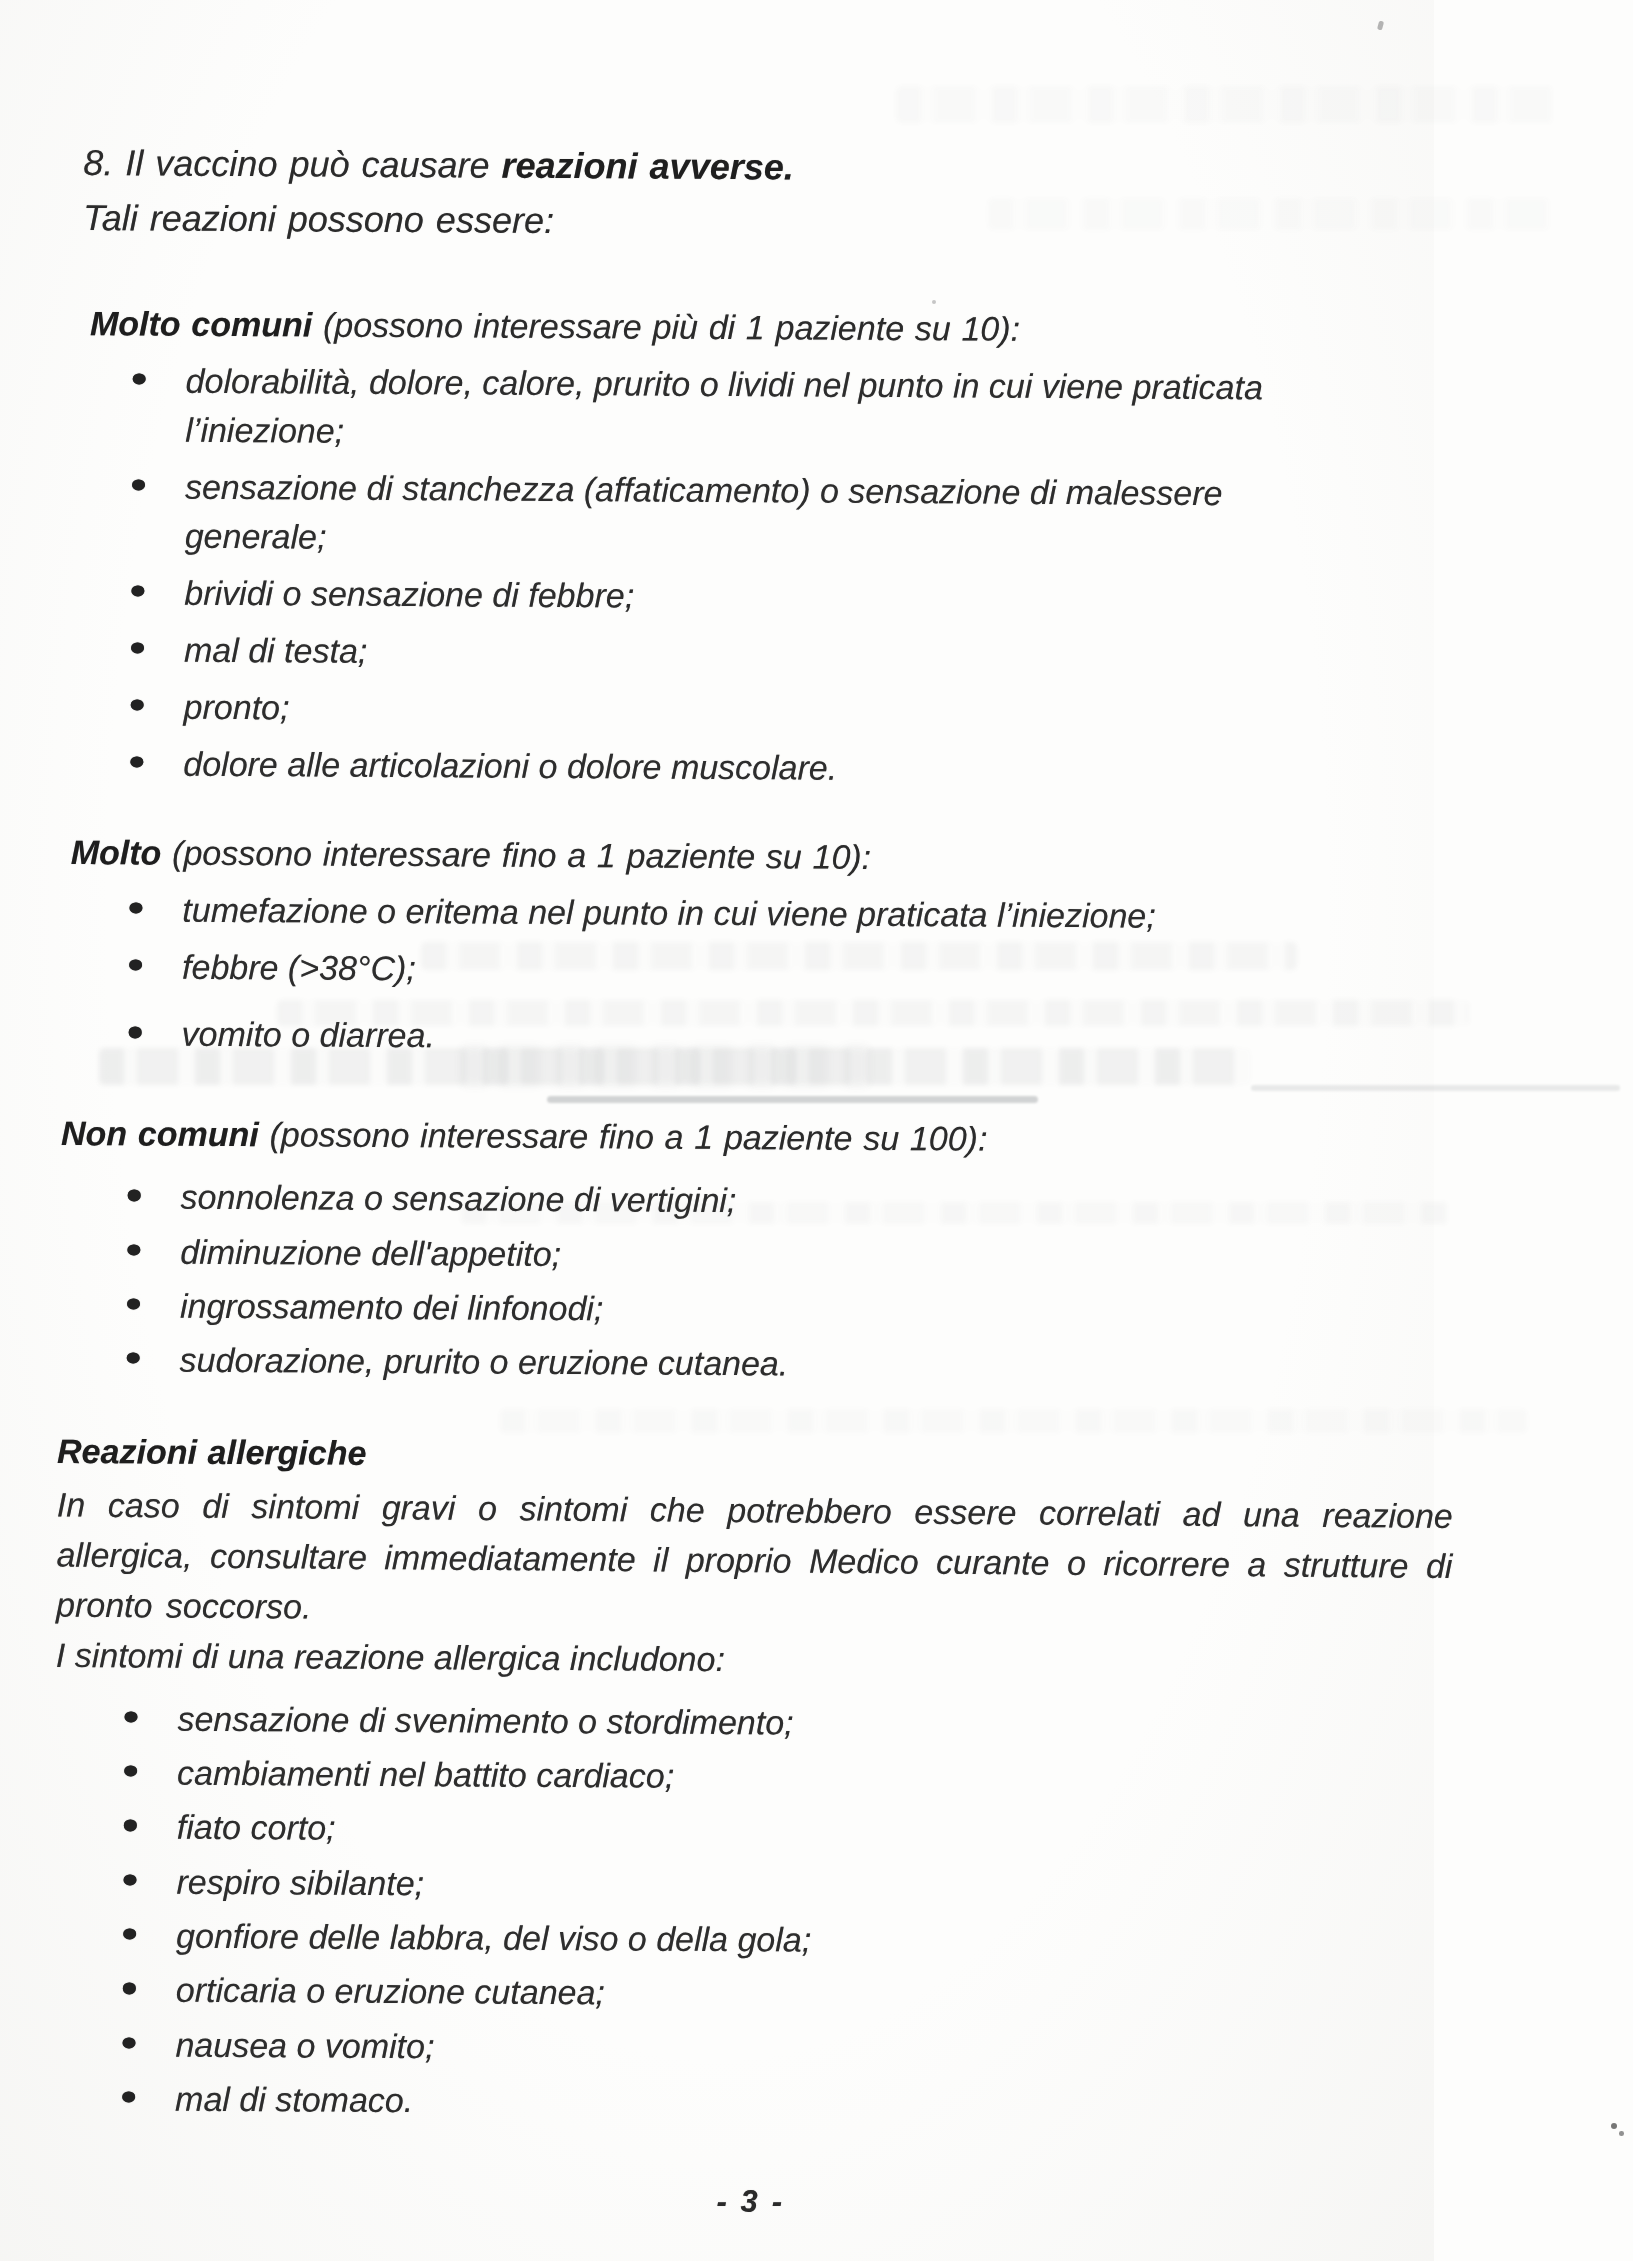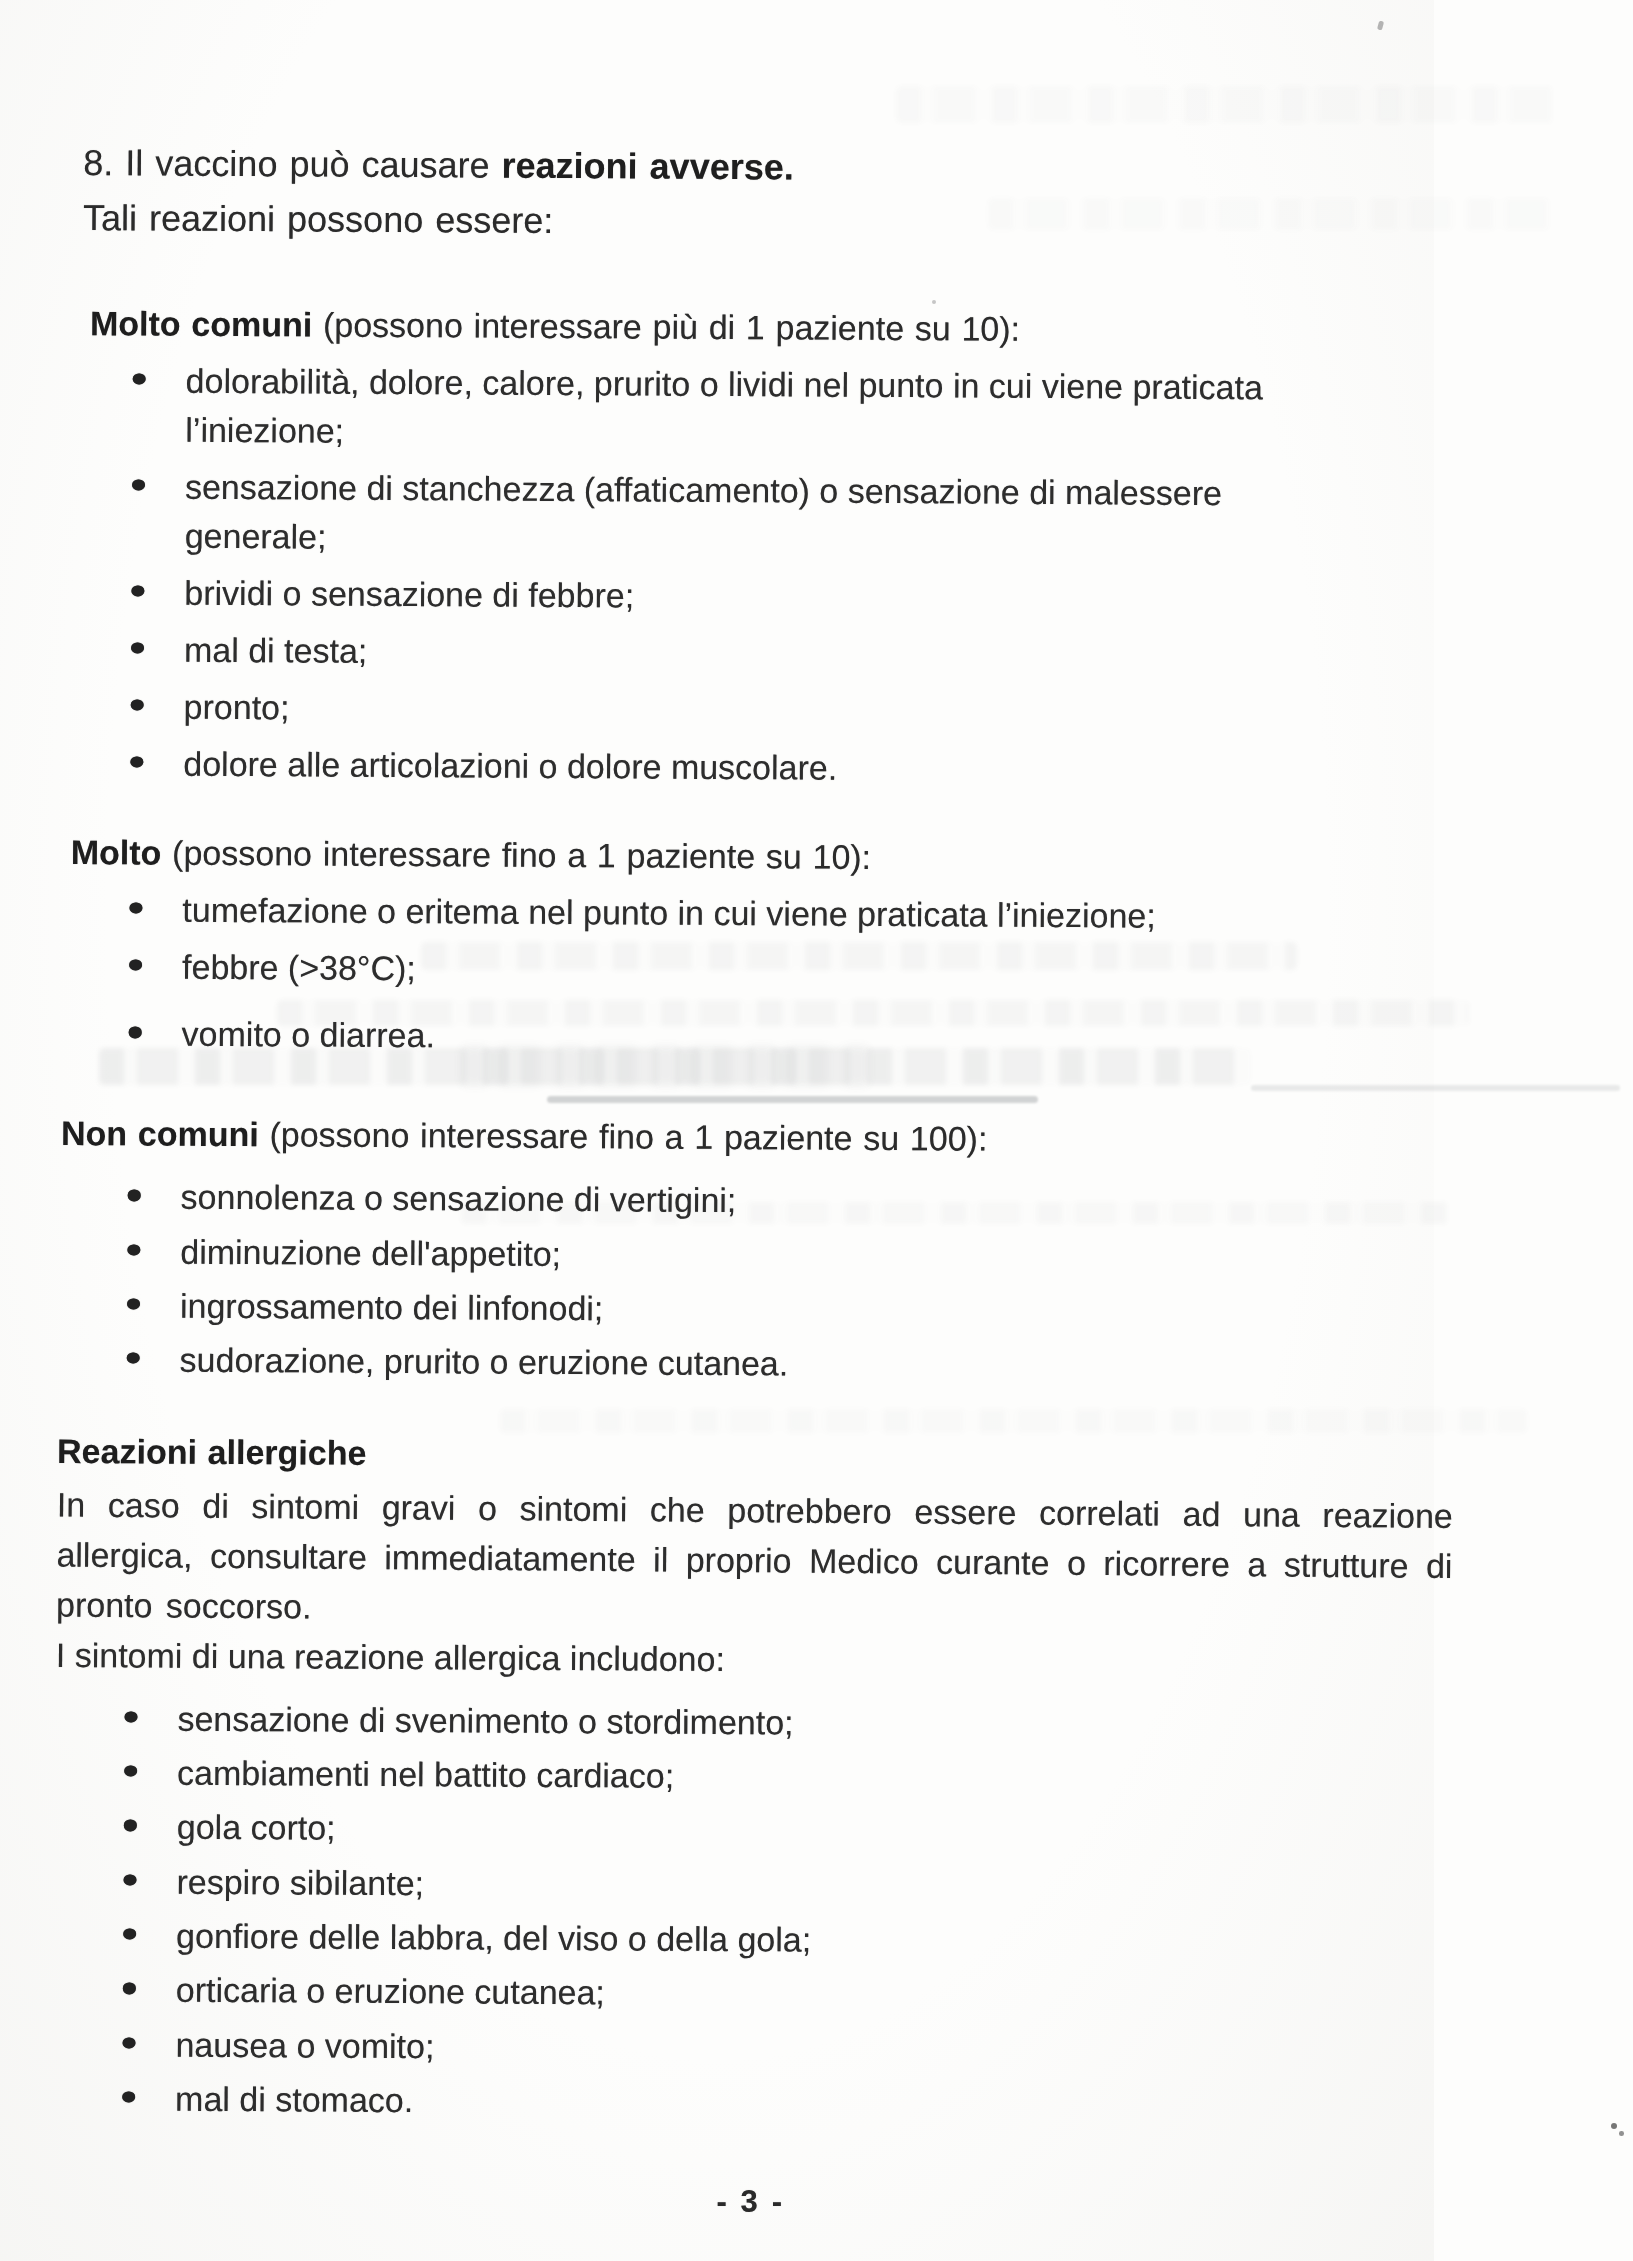--- a/index.html
+++ b/index.html
@@ -9,20 +9,21 @@
     font-family:"Liberation Sans", sans-serif;
     color:#2d2d2d;
     overflow:hidden;
     position:relative;
   }
   .page{
     position:absolute;left:0;top:0;width:1434px;height:2261px;
     background:
       radial-gradient(ellipse at 50% 40%, rgba(255,255,255,0) 60%, rgba(225,224,220,0.25) 100%),
       #fdfdfc;
+    font-style: italic;
   }
   
   .content{
     position:absolute;left:66px;top:0;width:1409px;
     transform:rotate(0.35deg);
     transform-origin:0 0;
     text-shadow:0 0 0.7px rgba(45,45,45,0.5);
   }
   .title{
     margin:135px 0 0 18.4px;
@@ -157,21 +158,21 @@
         <li><span>ingrossamento dei linfonodi;</span></li>
         <li><span>sudorazione, prurito o eruzione cutanea.</span></li>
       </ul>
 
     <p class="section-heading h-reazioni"><b>Reazioni allergiche</b></p>
     <p class="para">In caso di sintomi gravi o sintomi che potrebbero essere correlati ad una reazione allergica, consultare immediatamente il proprio Medico curante o ricorrere a strutture di pronto soccorso.</p>
     <p class="list-intro">I sintomi di una reazione allergica includono:</p>
     <ul class="blist" id="list-allergy">
         <li><span>sensazione di svenimento o stordimento;</span></li>
         <li><span>cambiamenti nel battito cardiaco;</span></li>
-        <li><span>gola corto;</span></li>
+        <li><span>fiato corto;</span></li>
         <li><span>respiro sibilante;</span></li>
         <li><span>gonfiore delle labbra, del viso o della gola;</span></li>
         <li><span>orticaria o eruzione cutanea;</span></li>
         <li><span>nausea o vomito;</span></li>
         <li><span>mal di stomaco.</span></li>
       </ul>
 
   </div>
 
   <div class="footer">- 3 -</div>

